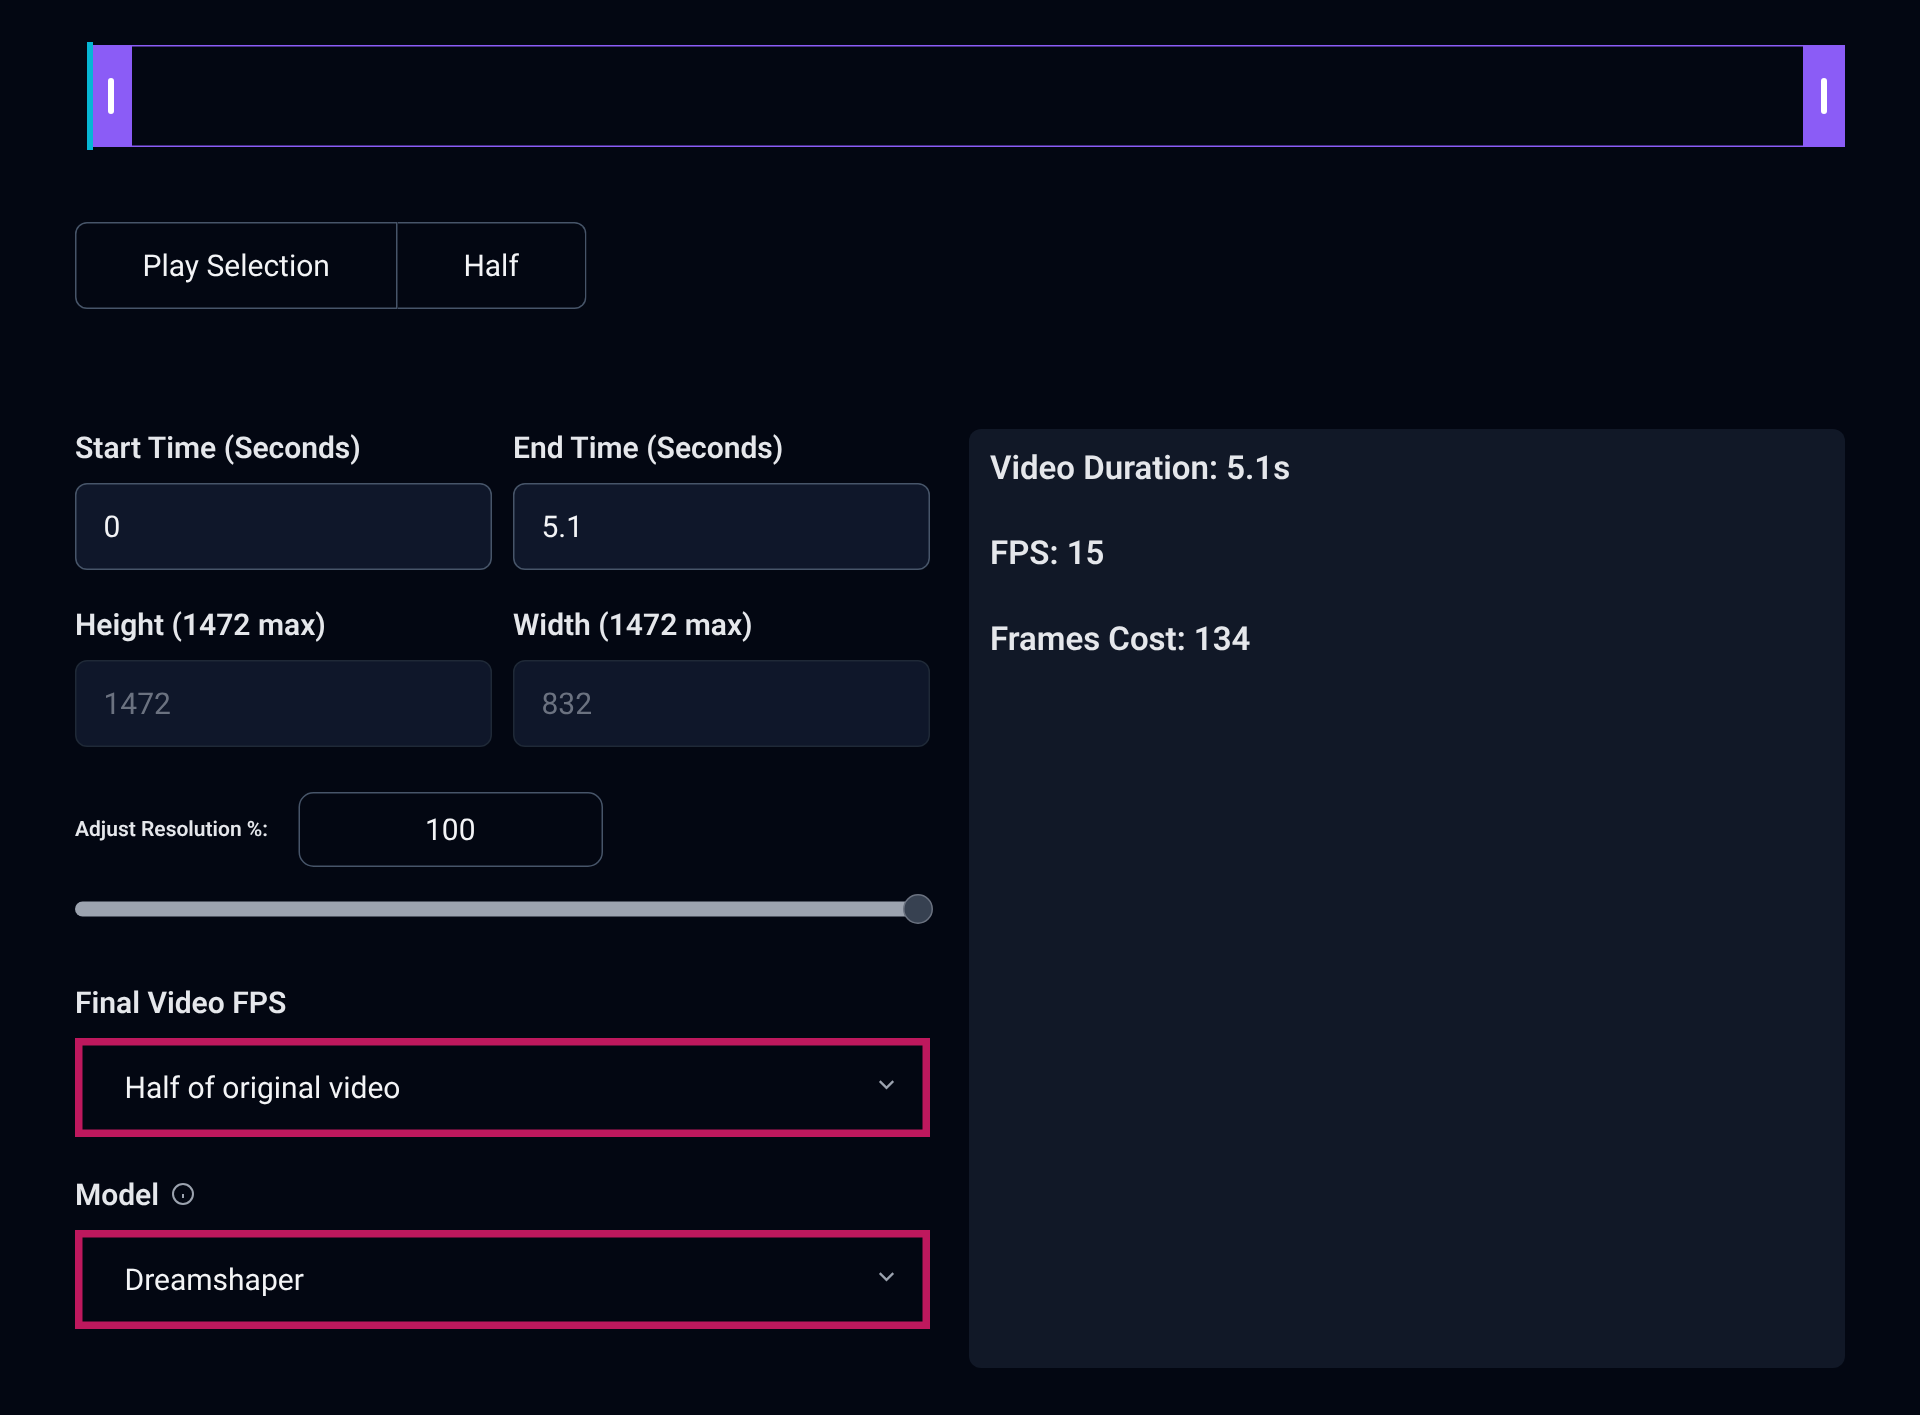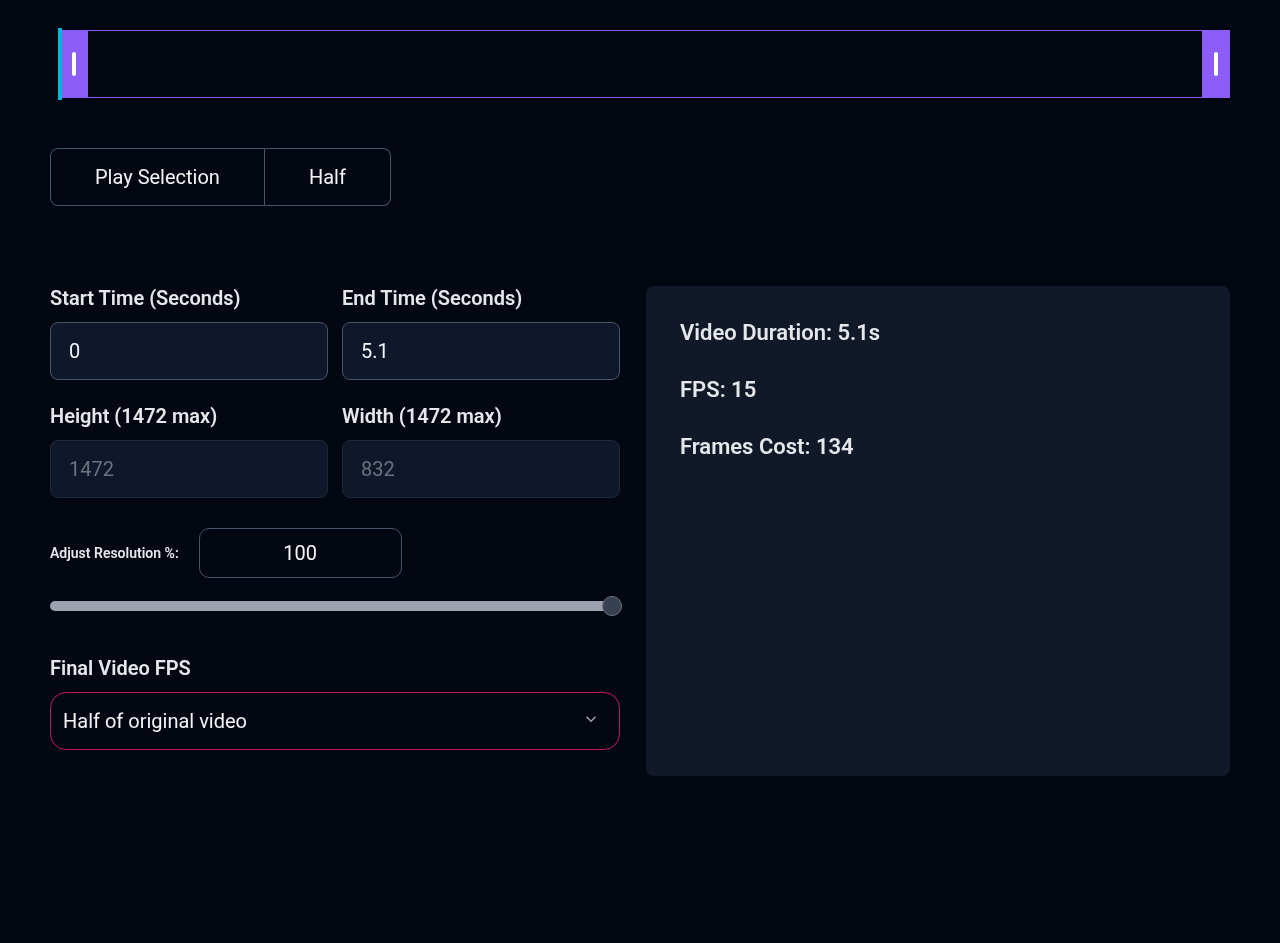--- a/index.html
+++ b/index.html
@@ -95,21 +95,21 @@
       gap: 26px;
       margin-top: 16px;
     }
     .left-col {
       flex: 0 0 570px;
     }
     .right-panel {
       flex: 1;
       background: #111827;
       border-radius: 8px;
-      padding: 34px;
+      padding: 14px;
     }
     .field-row {
       display: flex;
       gap: 14px;
       margin-bottom: 24px;
     }
     .field {
       flex: 1;
     }
     .field-label {
@@ -183,23 +183,23 @@
     }
     .select-field {
       margin-bottom: 26px;
     }
     .select-wrapper {
       position: relative;
     }
     .select-input {
       width: 100%;
       background: transparent;
-      border: 1px solid #be185d;
-      border-radius: 16px;
-      padding: 16px 12px;
+      border: 5px solid #be185d;
+      border-radius: 0;
+      padding: 16px 28px;
       font-size: 20px;
       color: #f3f4f6;
       font-family: inherit;
       appearance: none;
       cursor: pointer;
       text-align: left;
     }
     .chevron {
       position: absolute;
       right: 20px;
@@ -283,20 +283,40 @@
       <div class="select-wrapper">
         <button class="select-input">Half of original video</button>
         <span class="chevron">
           <svg width="18" height="18" viewBox="0 0 24 24" fill="none" stroke="#9ca3af" stroke-width="2">
               <polyline points="6 9 12 15 18 9"></polyline>
             </svg>
         </span>
       </div>
     </div>
 
+    <div class="select-field">
+      <div class="info-label-row">
+        <label class="field-label" style="margin-bottom:0">Model</label>
+        <span class="info-icon">
+          <svg width="16" height="16" viewBox="0 0 24 24" fill="none" stroke="currentColor" stroke-width="2">
+              <circle cx="12" cy="12" r="10"></circle>
+              <line x1="12" y1="16" x2="12" y2="12"></line>
+              <line x1="12" y1="8" x2="12.01" y2="8"></line>
+            </svg>
+        </span>
+      </div>
+      <div class="select-wrapper">
+        <button class="select-input">Dreamshaper</button>
+        <span class="chevron">
+          <svg width="18" height="18" viewBox="0 0 24 24" fill="none" stroke="#9ca3af" stroke-width="2">
+              <polyline points="6 9 12 15 18 9"></polyline>
+            </svg>
+        </span>
+      </div>
+    </div>
 
   </div>
 
   <div class="right-panel">
     <div class="stat-line">Video Duration: 5.1s</div>
     <div class="stat-line">FPS: 15</div>
     <div class="stat-line">Frames Cost: 134</div>
   </div>
 </div>
 

